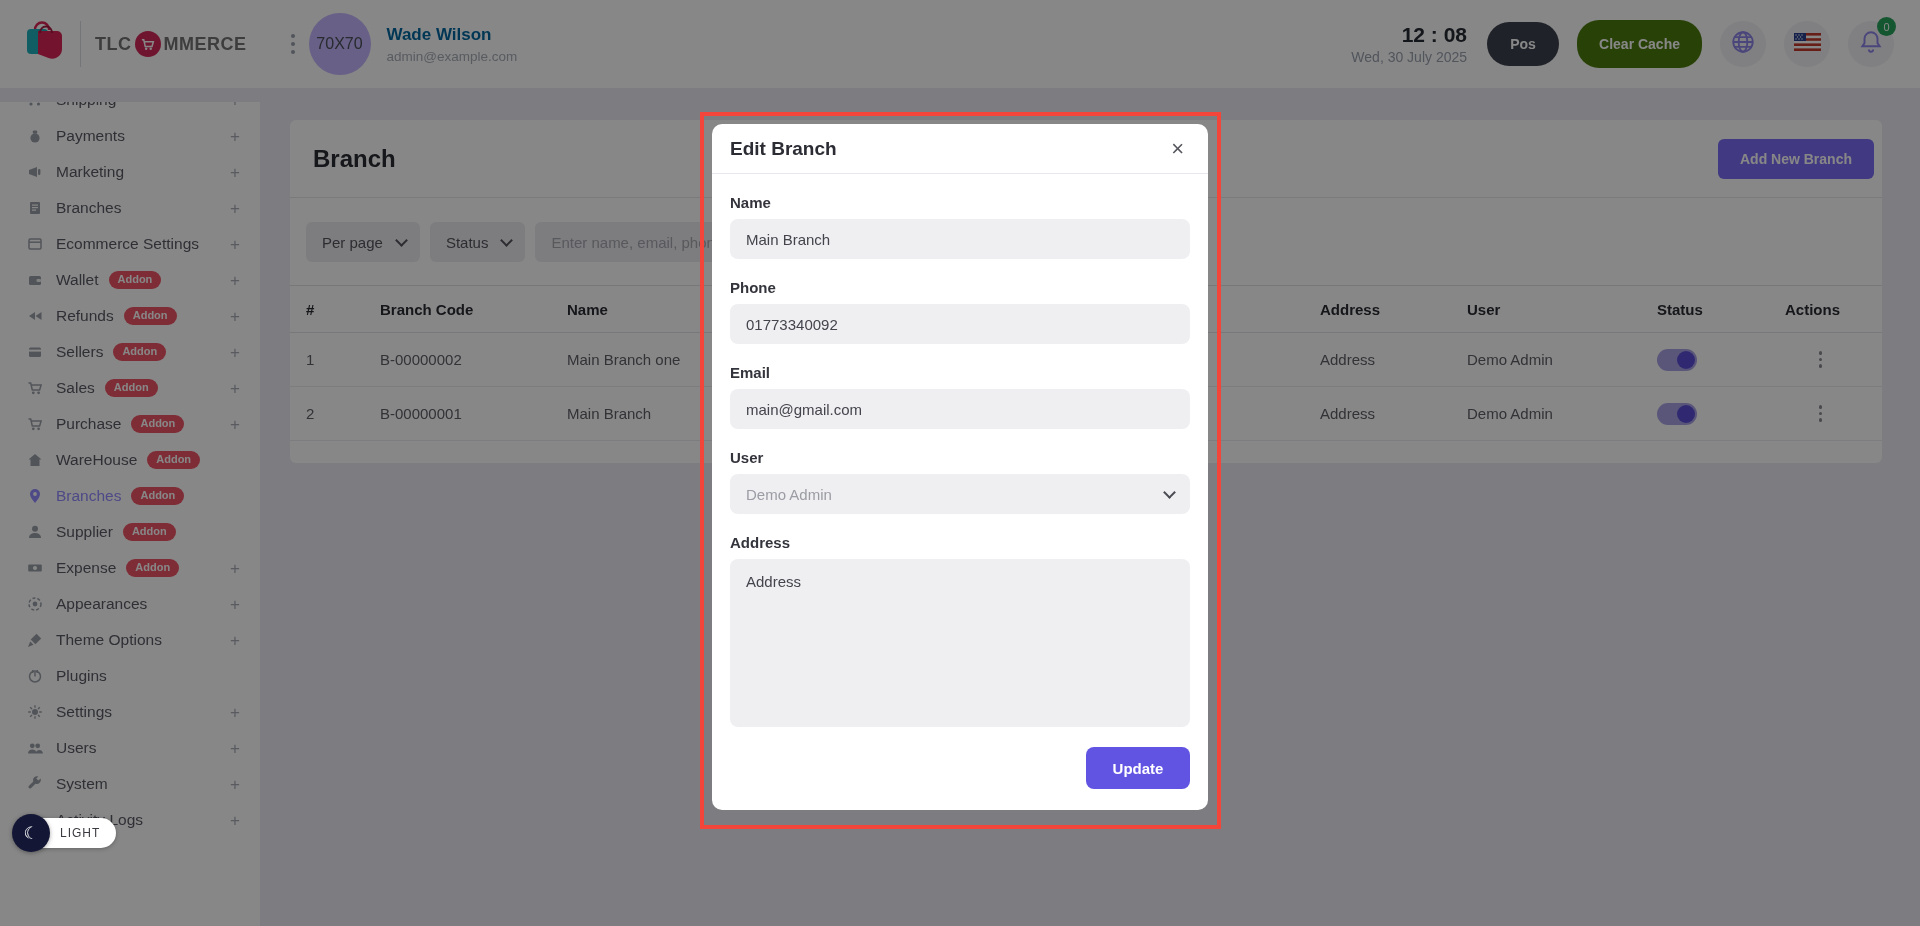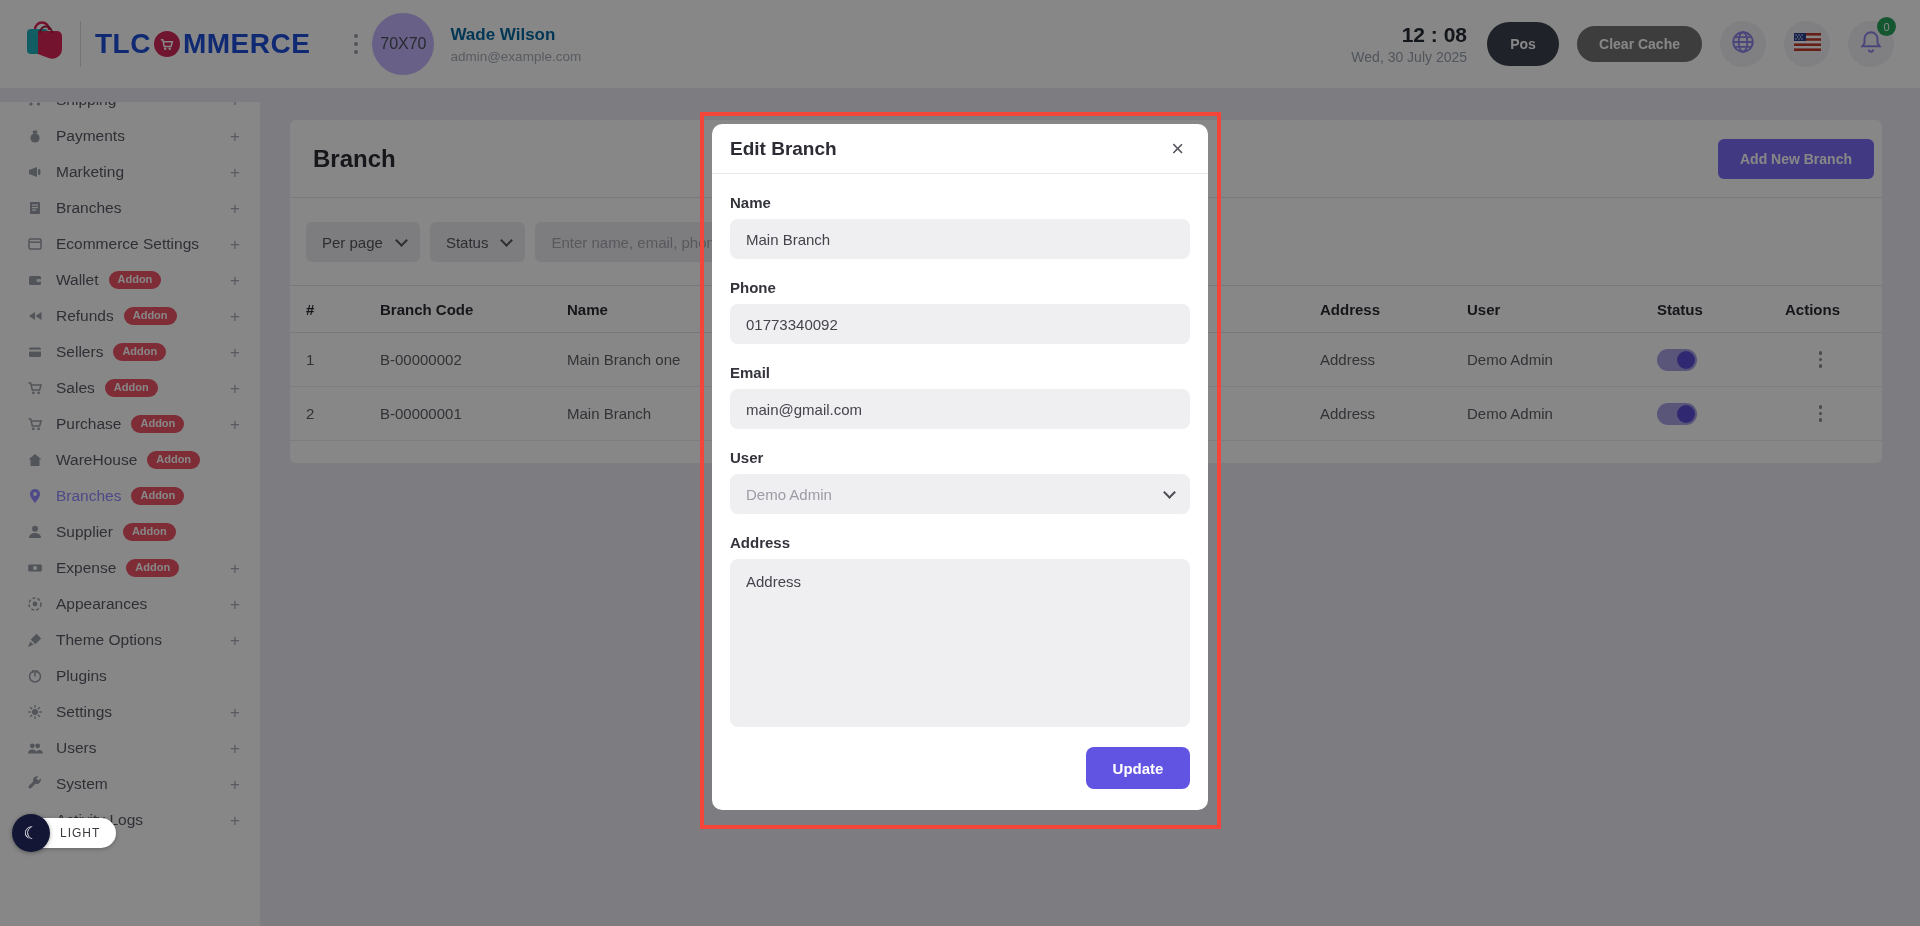--- a/index.html
+++ b/index.html
@@ -4,36 +4,36 @@
 <style>
   html,body{margin:0;padding:0;}
   body{font-family:"Liberation Sans", sans-serif; background:#555;}
   .app{position:relative;width:1920px;height:926px;overflow:hidden;background:#eceaf1;}
 
   
   .topbar{position:absolute;left:0;top:0;width:1920px;height:88px;background:#ffffff;z-index:20;
           display:flex;align-items:center;box-sizing:border-box;padding:0 26px 0 24px;}
   .logo-wrap{display:flex;align-items:center;gap:14px;}
   .logo-divider{width:1px;height:46px;background:#d9dde3;}
-  .brand{font-size:28px;font-weight:700;color:#1d4ed8;letter-spacing:.5px;display:flex;align-items:center;gap:2px;}
+  .brand{font-size:18px;font-weight:700;color:#737373;letter-spacing:.5px;display:flex;align-items:center;gap:2px;}
   .brand-o{width:26px;height:26px;border-radius:50%;background:#d3285c;display:inline-flex;align-items:center;justify-content:center;margin:0 1px;}
   .menu-dots{margin-left:44px;display:flex;flex-direction:column;gap:4px;cursor:pointer;}
   .menu-dots i{width:4px;height:4px;border-radius:50%;background:#9aa0a8;display:block;}
   .avatar{margin-left:14px;width:62px;height:62px;border-radius:50%;background:#c4b5fd;color:#4a5058;
           display:flex;align-items:center;justify-content:center;font-size:16px;}
   .user-meta{margin-left:16px;display:flex;flex-direction:column;gap:4px;}
   .user-name{font-size:17px;font-weight:700;color:#0369a1;}
   .user-email{font-size:13.5px;color:#a7adb6;}
   .topbar-right{margin-left:auto;display:flex;align-items:center;gap:18px;}
   .clock{text-align:right;margin-right:2px;}
   .clock-time{font-size:21px;font-weight:700;color:#252a31;}
   .clock-date{font-size:14px;color:#9aa2ae;margin-top:2px;}
   .btn-pos{width:72px;height:44px;border-radius:22px;background:#3b414c;color:#fff;font-size:14px;font-weight:700;
            border:none;display:flex;align-items:center;justify-content:center;cursor:pointer;font-family:inherit;}
-  .btn-cache{height:36px;padding:16px 22px;border-radius:22px;background:#737373;color:#fff;font-size:14px;font-weight:700;
+  .btn-cache{height:48px;padding:16px 22px;border-radius:22px;background:#4d7c0f;color:#fff;font-size:14px;font-weight:700;
            border:none;display:flex;align-items:center;justify-content:center;cursor:pointer;font-family:inherit;}
   .chip{width:46px;height:46px;border-radius:50%;background:#f1f1f6;display:flex;align-items:center;justify-content:center;cursor:pointer;position:relative;}
   .noti-badge{position:absolute;top:-4px;right:-2px;width:19px;height:19px;border-radius:50%;background:#27a35c;color:#fff;
               font-size:11px;display:flex;align-items:center;justify-content:center;}
 
   
   .sidebar{position:absolute;left:0;top:102px;width:260px;height:838px;background:#ffffff;z-index:5;overflow:hidden;}
   .side-list{margin-top:-20px;}
   .side-item{height:36px;display:flex;align-items:center;padding:0 20px 0 26px;cursor:pointer;}
   .side-icon{width:17px;height:17px;margin-right:13px;flex:0 0 17px;display:flex;align-items:center;justify-content:center;}

